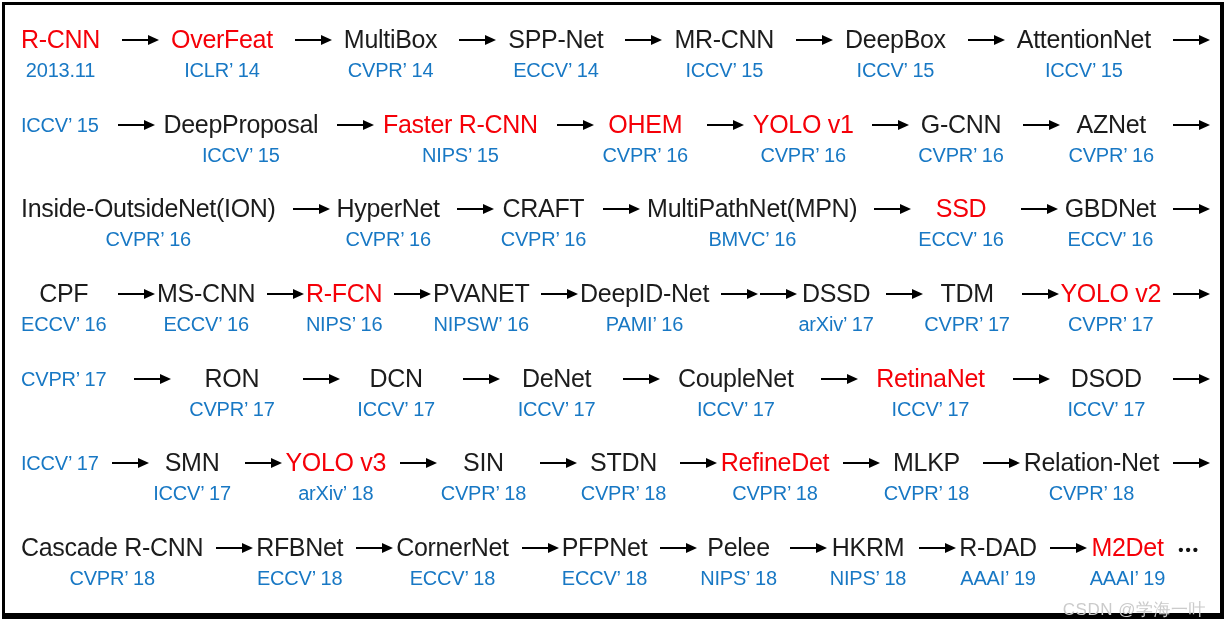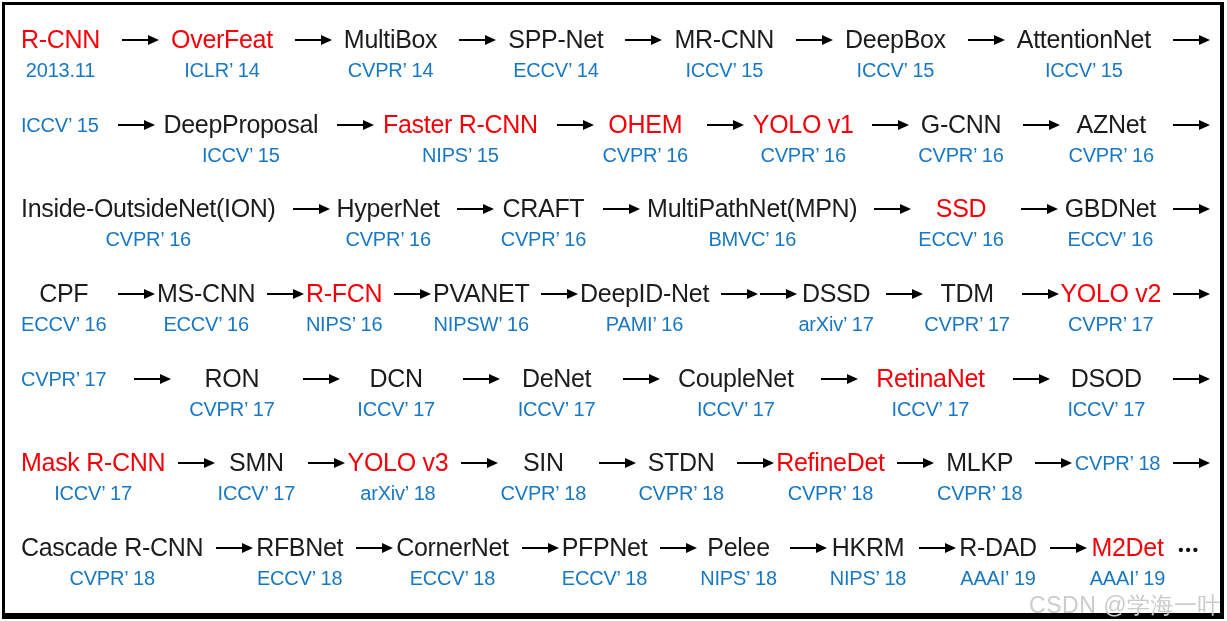--- a/index.html
+++ b/index.html
@@ -33,22 +33,22 @@
   .arrow::after{
     content:'';position:absolute;right:-10px;top:-4px;
     border-left:11px solid #000;
     border-top:5px solid transparent;border-bottom:5px solid transparent;
   }
   .ellipsis{
     font-size:15px;font-weight:bold;color:#111;
     letter-spacing:2px;margin-top:9px;white-space:nowrap;
   }
   .watermark{
-    position:absolute;right:6px;bottom:0px;
-    font-size:23px;color:#cbcbcb;letter-spacing:0.5px;
+    position:absolute;right:21px;bottom:0px;
+    font-size:17px;color:#cbcbcb;letter-spacing:0.5px;
   }
 </style>
 </head>
 <body>
 
 <div class="frame" id="frame">
     <div class="row">
       <span class="node">
         <span class="name"><span class="red">R-CNN</span></span>
         <span class="venue">2013.11</span>
@@ -227,21 +227,20 @@
       </span>
       <span class="arrow"></span>
       <span class="node">
         <span class="name"><span>DSOD</span></span>
         <span class="venue">ICCV’ 17</span>
       </span>
       <span class="arrow"></span>
     </div>
     <div class="row">
       <span class="node">
-        <span class="name"><span class="red">Mask R-CNN</span></span>
         <span class="venue">ICCV’ 17</span>
       </span>
       <span class="arrow"></span>
       <span class="node">
         <span class="name"><span>SMN</span></span>
         <span class="venue">ICCV’ 17</span>
       </span>
       <span class="arrow"></span>
       <span class="node">
         <span class="name"><span class="red">YOLO v3</span></span>
@@ -262,20 +261,21 @@
         <span class="name"><span class="red">RefineDet</span></span>
         <span class="venue">CVPR’ 18</span>
       </span>
       <span class="arrow"></span>
       <span class="node">
         <span class="name"><span>MLKP</span></span>
         <span class="venue">CVPR’ 18</span>
       </span>
       <span class="arrow"></span>
       <span class="node">
+        <span class="name"><span>Relation-Net</span></span>
         <span class="venue">CVPR’ 18</span>
       </span>
       <span class="arrow"></span>
     </div>
     <div class="row">
       <span class="node">
         <span class="name"><span>Cascade R-CNN</span></span>
         <span class="venue">CVPR’ 18</span>
       </span>
       <span class="arrow"></span>

